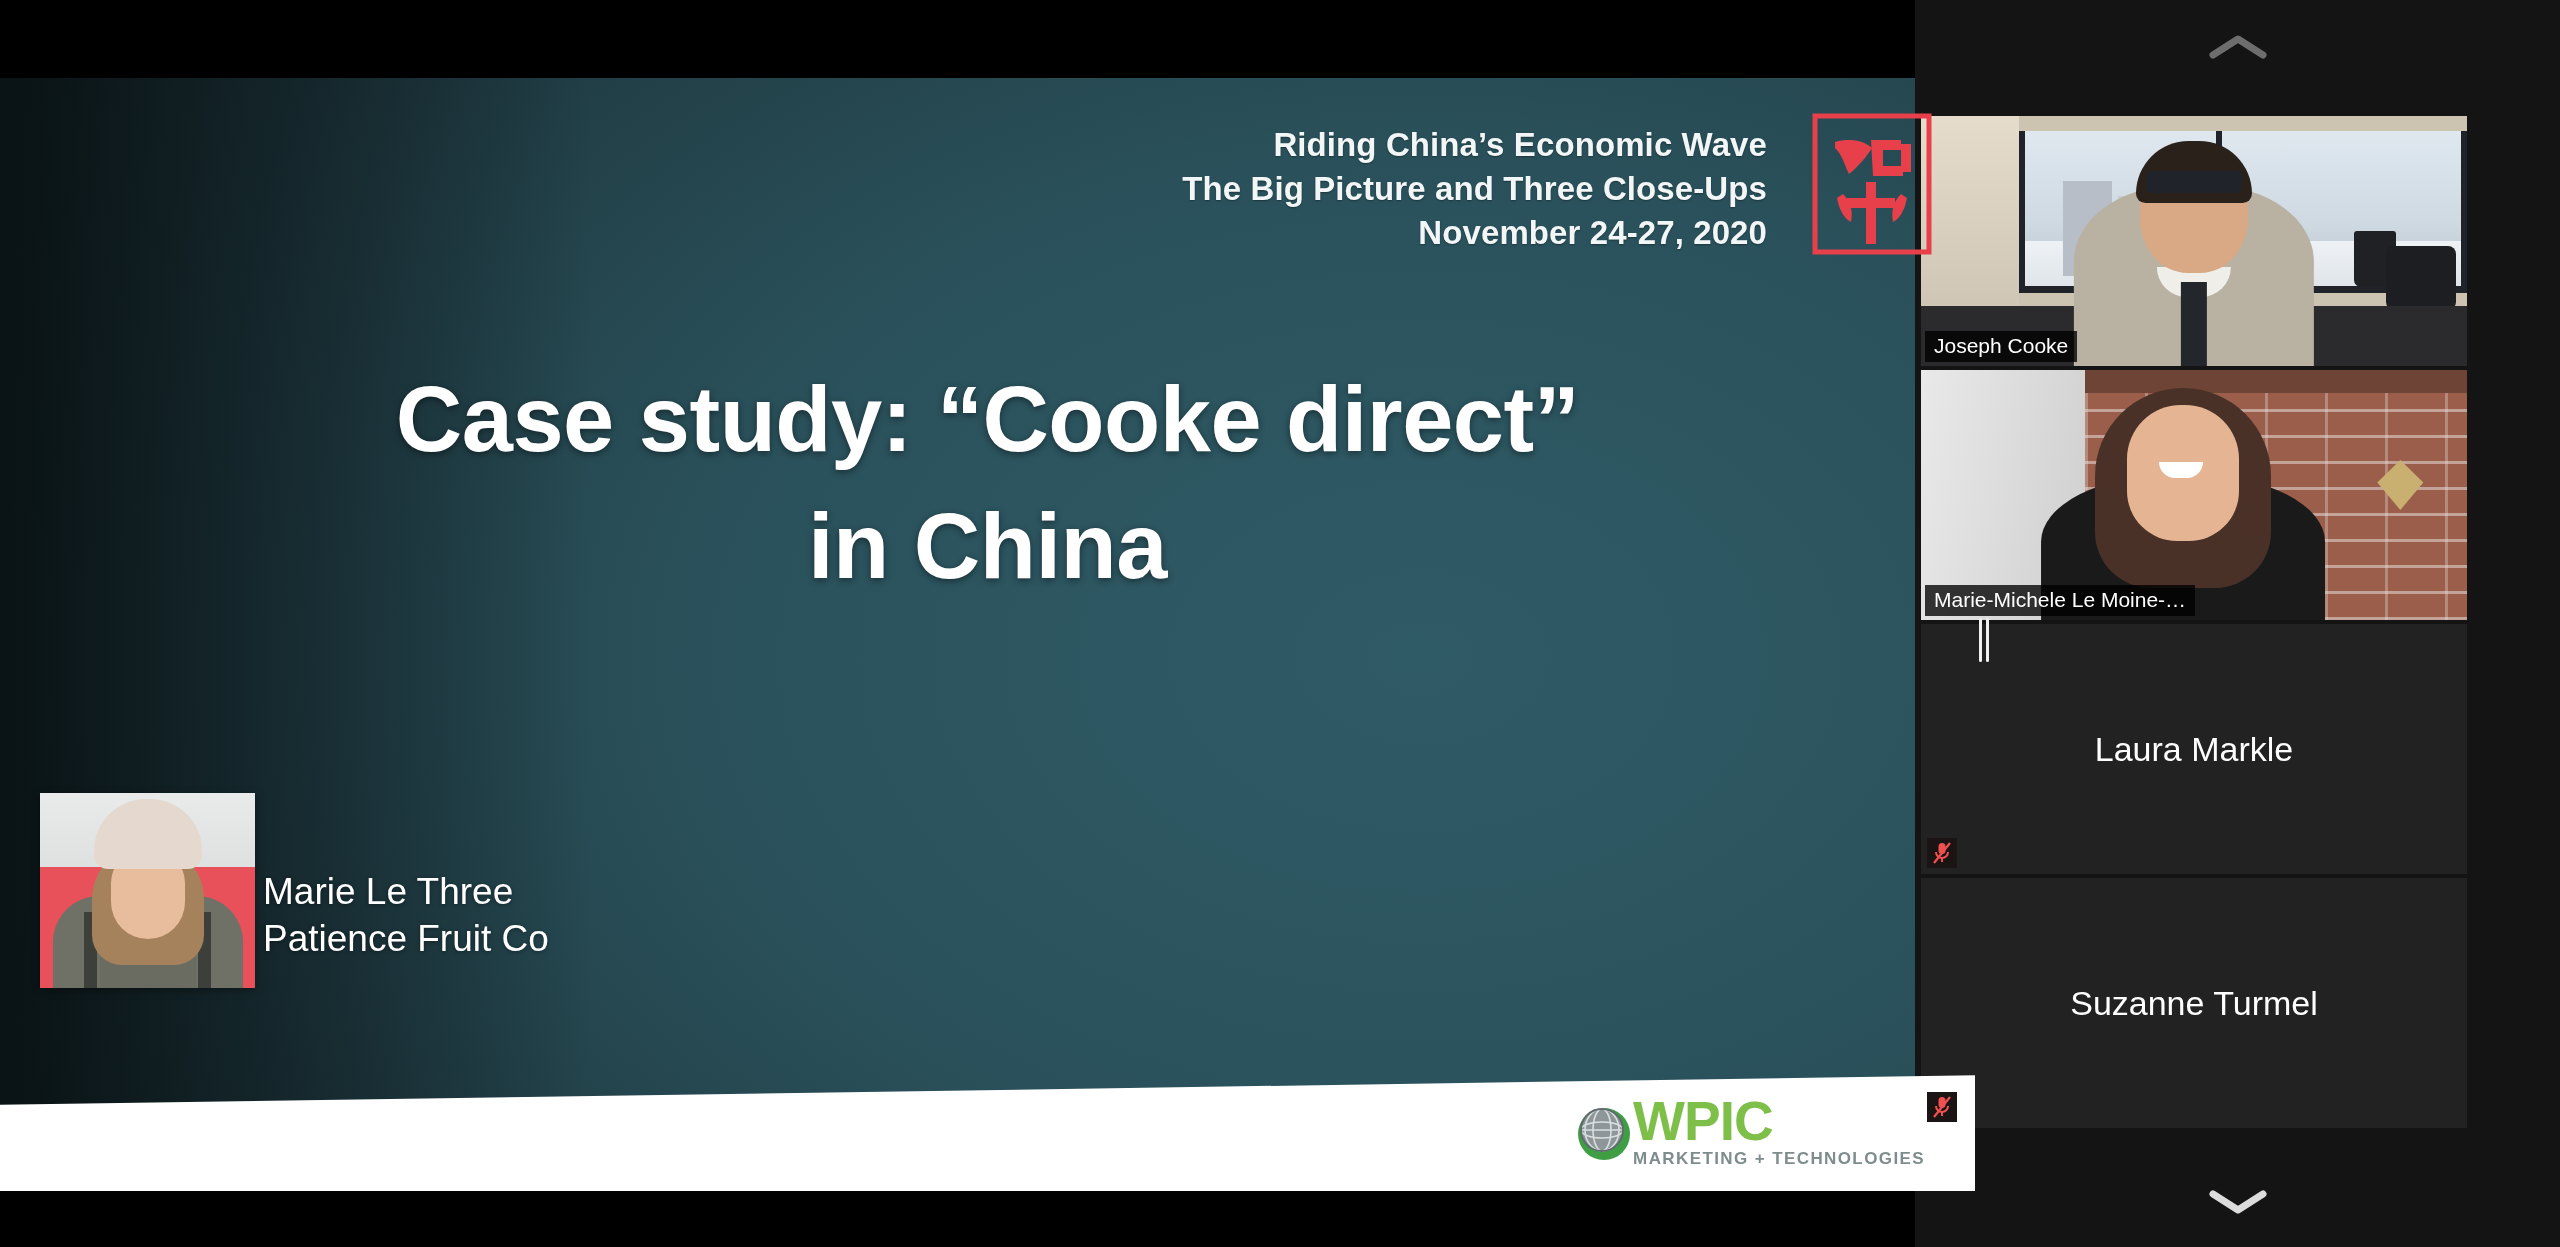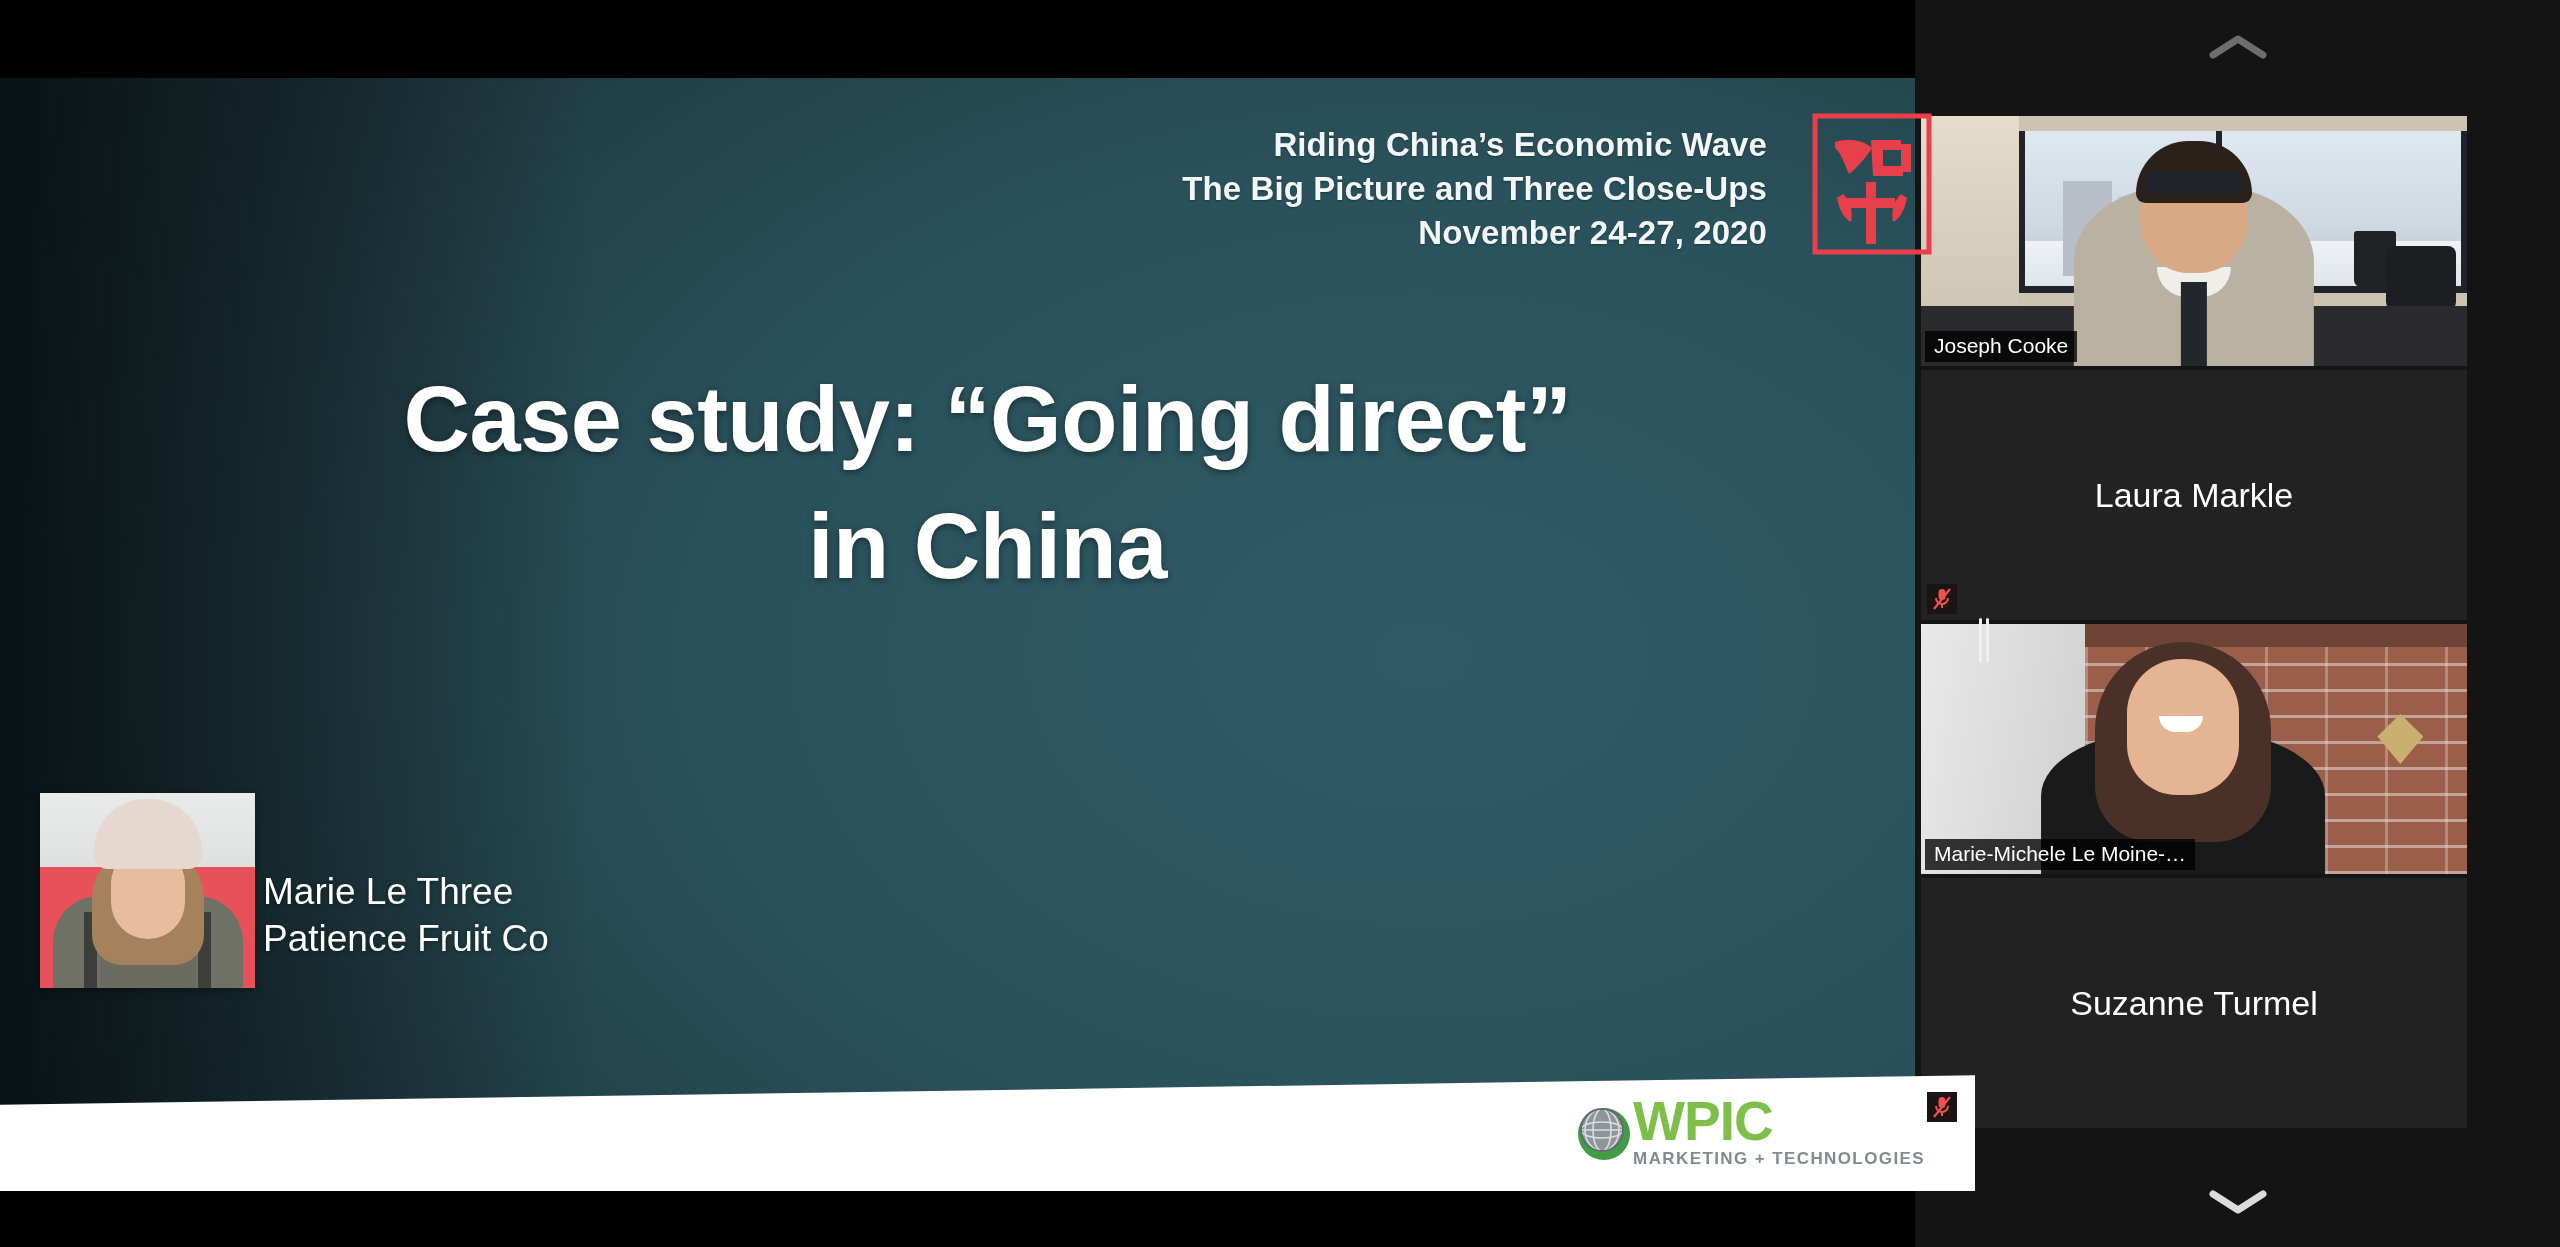--- a/index.html
+++ b/index.html
@@ -220,21 +220,21 @@
             <path d="M92 34 h10 v28 h-10 z"></path>
             <path d="M38 88 h48 v10 h-48 z"></path>
             <path d="M34 84 c8 8 10 18 8 28 c-8 -4 -12 -14 -14 -24 z"></path>
             <path d="M92 84 c-8 8 -10 18 -8 28 c8 -4 12 -14 14 -24 z"></path>
             <path d="M57 72 h10 v62 h-10 z"></path>
           </g>
         </svg>
       </div>
 
       <div class="slide-title">
-        <span class="l1">Case study: “Going direct”</span>
+        <span class="l1">Case study: “Cooke direct”</span>
         <span class="l2">in China</span>
       </div>
 
       <div class="presenter-photo">
         <div class="ph-sky"></div>
           <div class="ph-wall"></div>
         <div class="ph-body"></div>
           <div class="ph-shirt"></div>
           <div class="ph-bib"></div>
         <div class="ph-strapL"></div>
@@ -307,48 +307,48 @@
               <div class="collar"></div>
               <div class="tie"></div>
             </div>
           <div class="head"></div>
             <div class="hair"></div>
             <div class="glasses"></div>
         </div>
         <div class="tile-name-badge">Joseph Cooke</div>
       </div>
 
-      <div class="tile blank">
-        <div class="tile-center-name">Laura Markle</div>
-        <div class="tile-audio-off">
-          <svg width="20" height="22" viewBox="0 0 20 22" aria-hidden="true">
-            <rect x="6.5" y="1" width="7" height="11" rx="3.5" fill="#f05050"></rect>
-            <path d="M4 10 a6 6 0 0 0 12 0" fill="none" stroke="#f05050" stroke-width="2"></path>
-            <line x1="10" y1="16" x2="10" y2="20" stroke="#f05050" stroke-width="2"></line>
-            <line x1="2" y1="21" x2="18" y2="1" stroke="#f05050" stroke-width="2.2"></line>
-          </svg>
-        </div>
-      </div>
-
       <div class="tile">
         <div class="v2">
           <div class="brick"></div>
             <div class="beam"></div>
             <div class="art"></div>
           <div class="wall-w"></div>
           <div class="person"></div>
             <div class="hair"></div>
           <div class="face">
               <div class="smile"></div>
             </div>
         </div>
         <div class="tile-name-badge">Marie-Michele Le Moine-…</div>
       </div>
 
       <div class="tile blank">
+        <div class="tile-center-name">Laura Markle</div>
+        <div class="tile-audio-off">
+          <svg width="20" height="22" viewBox="0 0 20 22" aria-hidden="true">
+            <rect x="6.5" y="1" width="7" height="11" rx="3.5" fill="#f05050"></rect>
+            <path d="M4 10 a6 6 0 0 0 12 0" fill="none" stroke="#f05050" stroke-width="2"></path>
+            <line x1="10" y1="16" x2="10" y2="20" stroke="#f05050" stroke-width="2"></line>
+            <line x1="2" y1="21" x2="18" y2="1" stroke="#f05050" stroke-width="2.2"></line>
+          </svg>
+        </div>
+      </div>
+
+      <div class="tile blank">
         <div class="tile-center-name">Suzanne Turmel</div>
         <div class="tile-audio-off">
           <svg width="20" height="22" viewBox="0 0 20 22" aria-hidden="true">
             <rect x="6.5" y="1" width="7" height="11" rx="3.5" fill="#f05050"></rect>
             <path d="M4 10 a6 6 0 0 0 12 0" fill="none" stroke="#f05050" stroke-width="2"></path>
             <line x1="10" y1="16" x2="10" y2="20" stroke="#f05050" stroke-width="2"></line>
             <line x1="2" y1="21" x2="18" y2="1" stroke="#f05050" stroke-width="2.2"></line>
           </svg>
         </div>
       </div>

